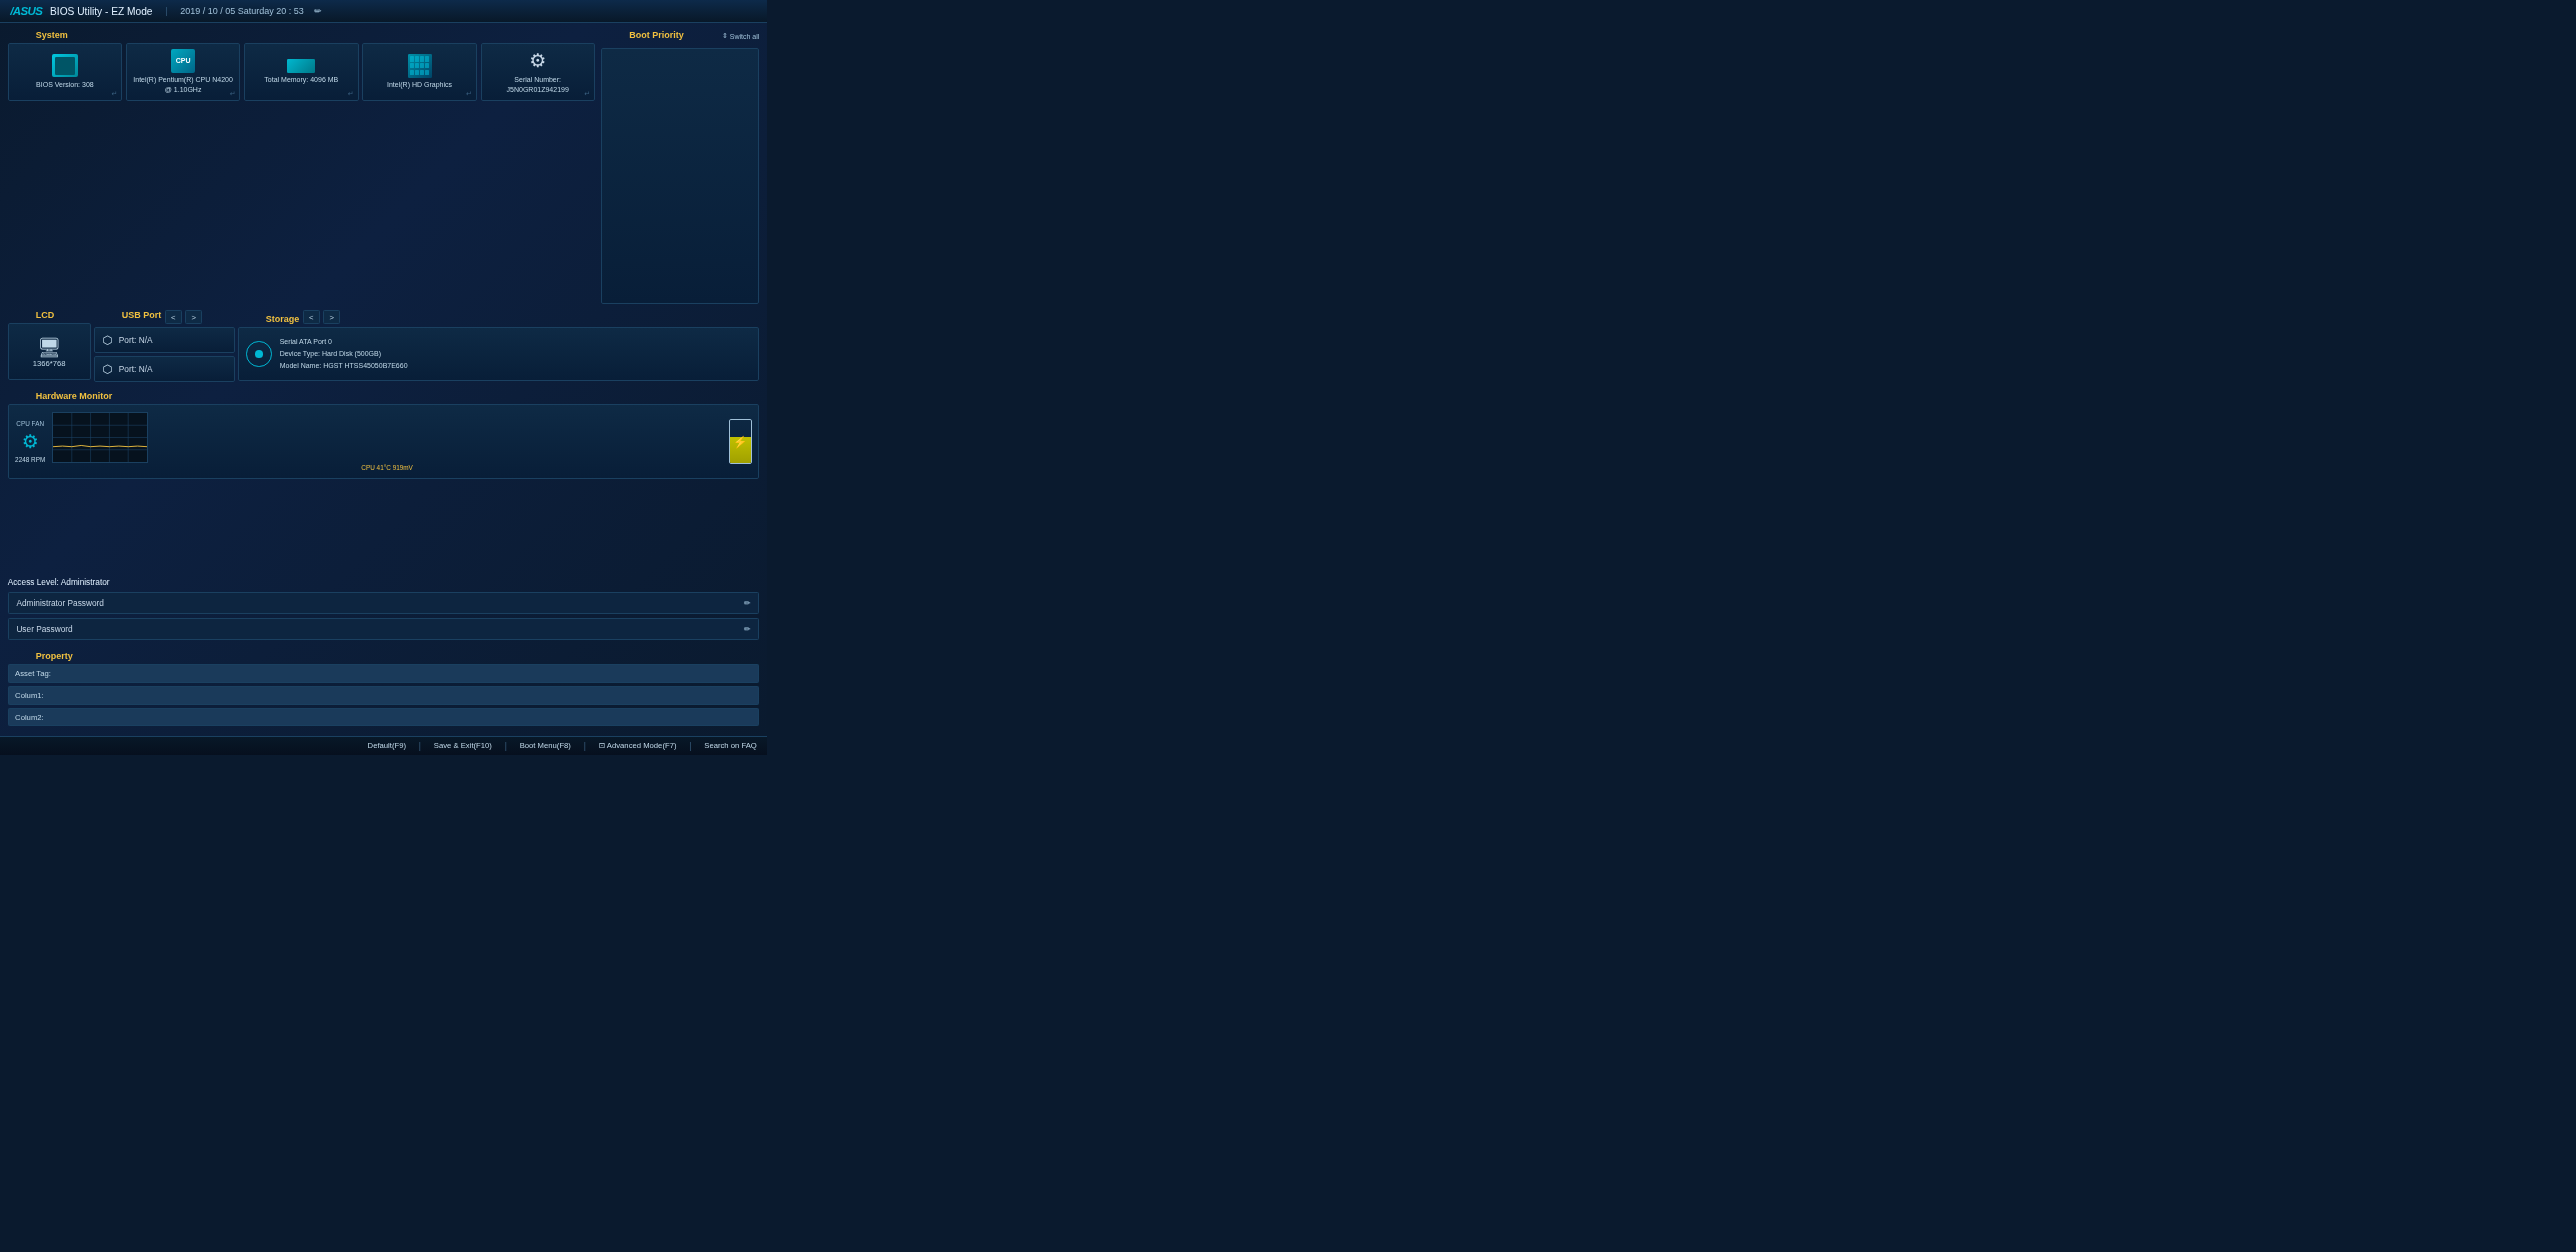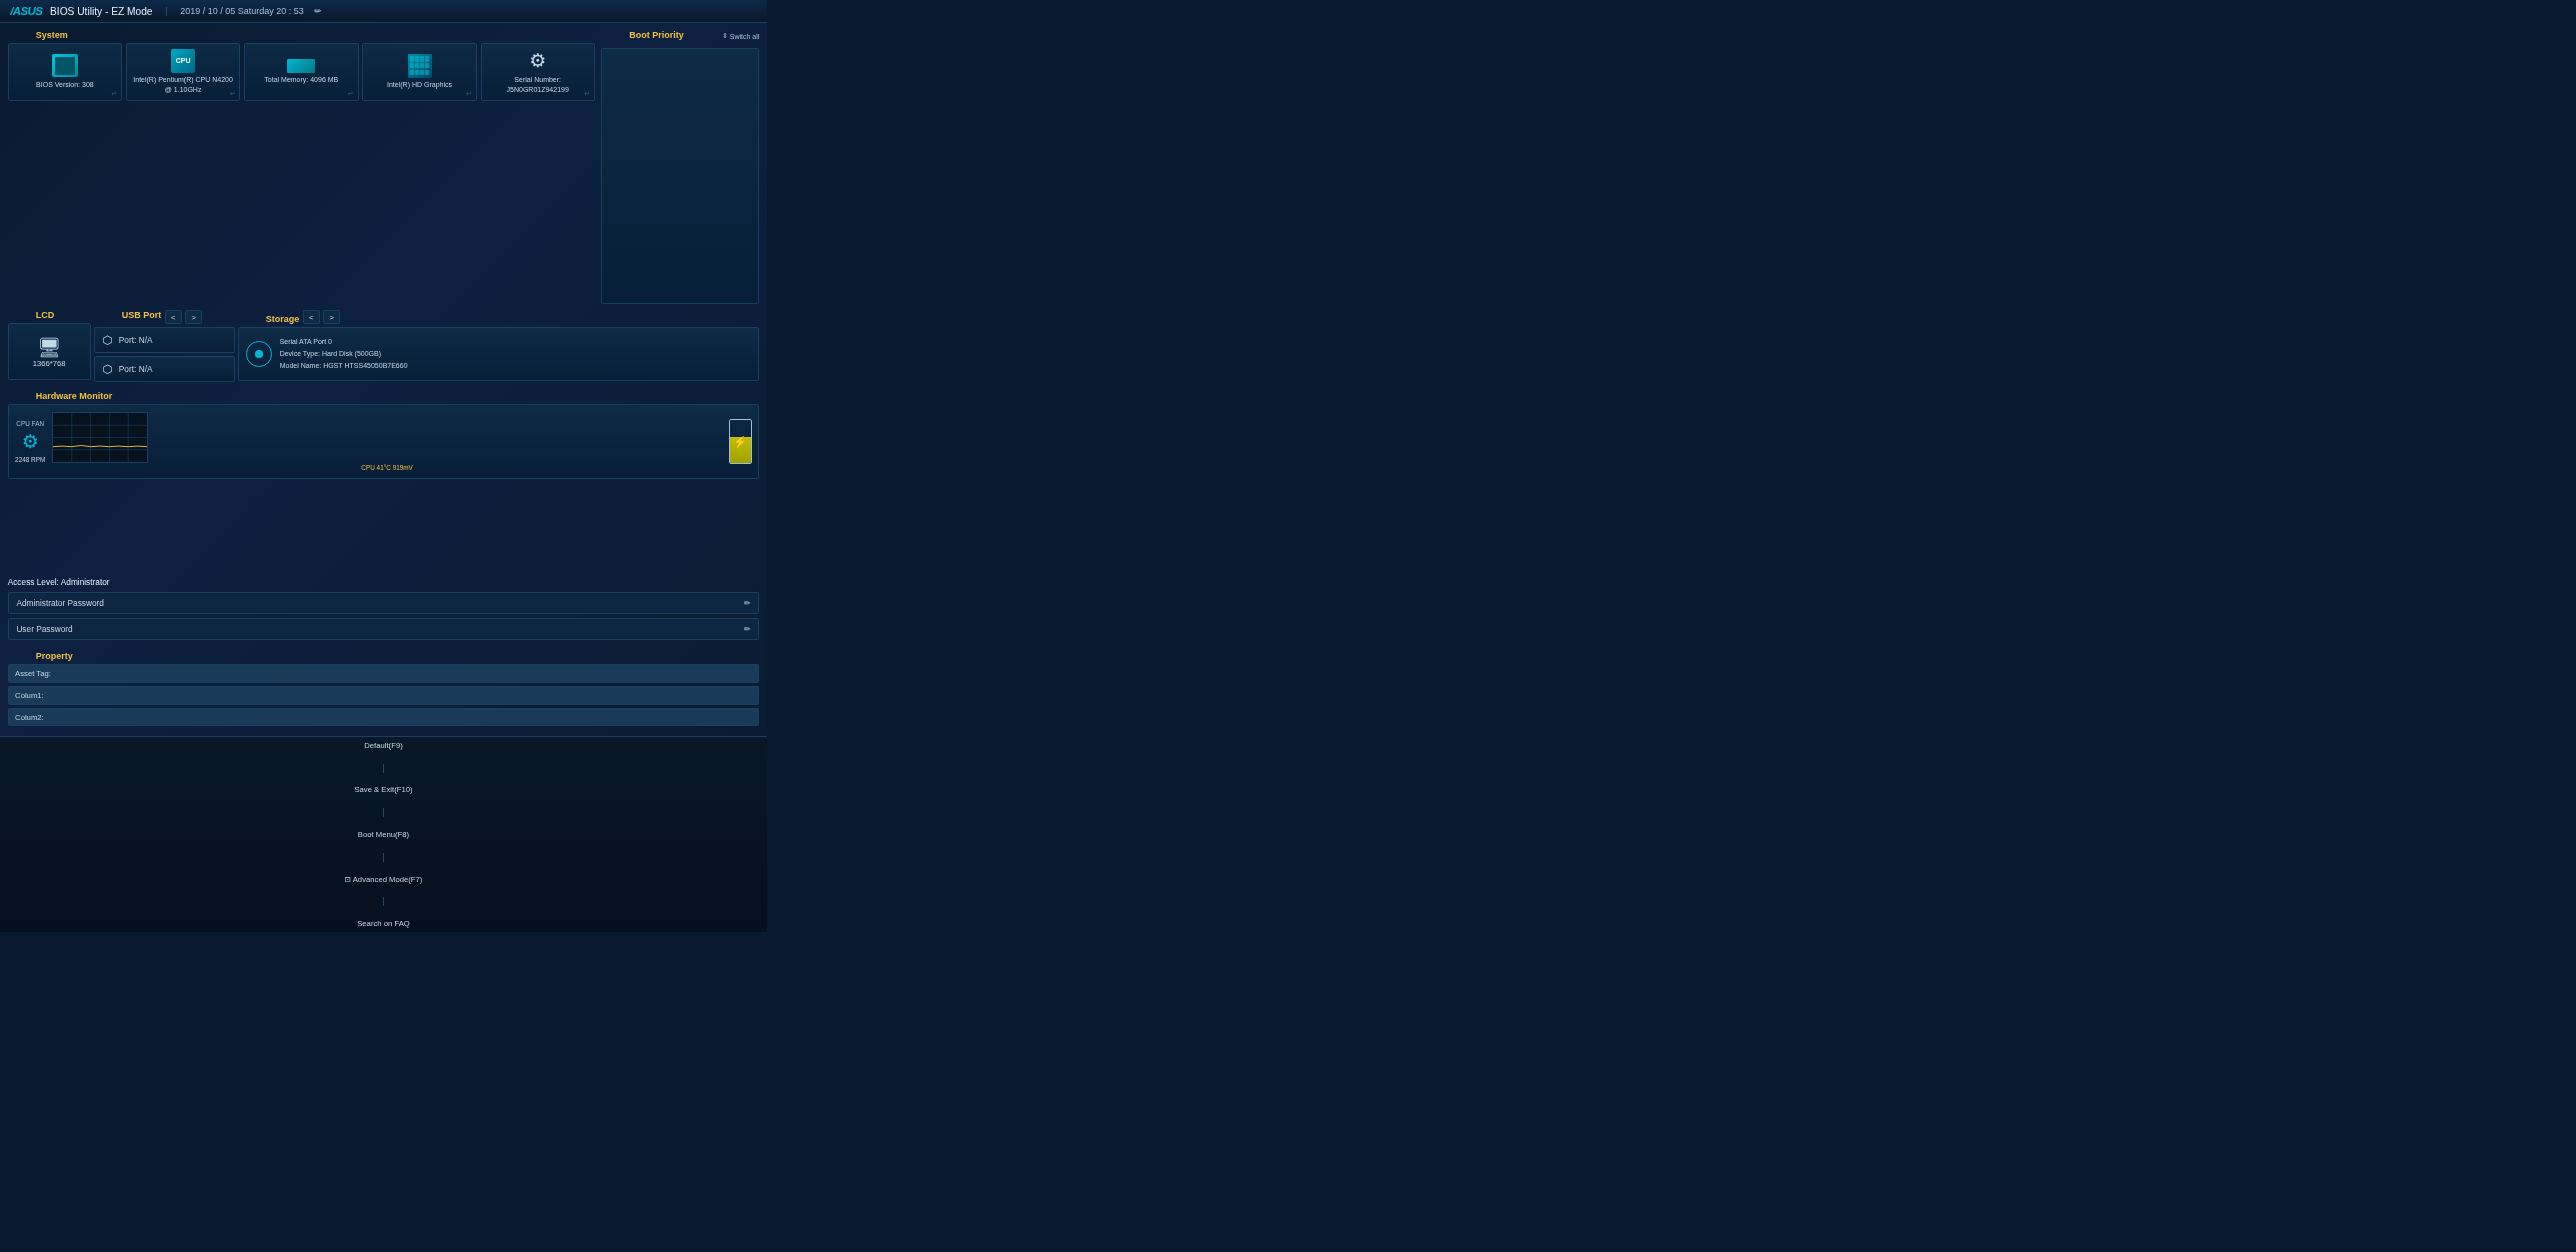--- a/index.html
+++ b/index.html
@@ -376,21 +376,20 @@
 
     
     .footer {
       background: linear-gradient(180deg, #081828 0%, #060f1e 100%);
       border-top: 0.6px solid #1a4060;
       padding: 3.8px 10.2px;
       display: flex;
       justify-content: flex-end;
       gap: 12.8px;
       align-items: center;
-      flex-direction: column;
     }
 
     .footer-btn {
       color: #c0d8e8;
       font-size: 7.7px;
       cursor: pointer;
     }
 
     .footer-sep {
       color: #3a6080;

